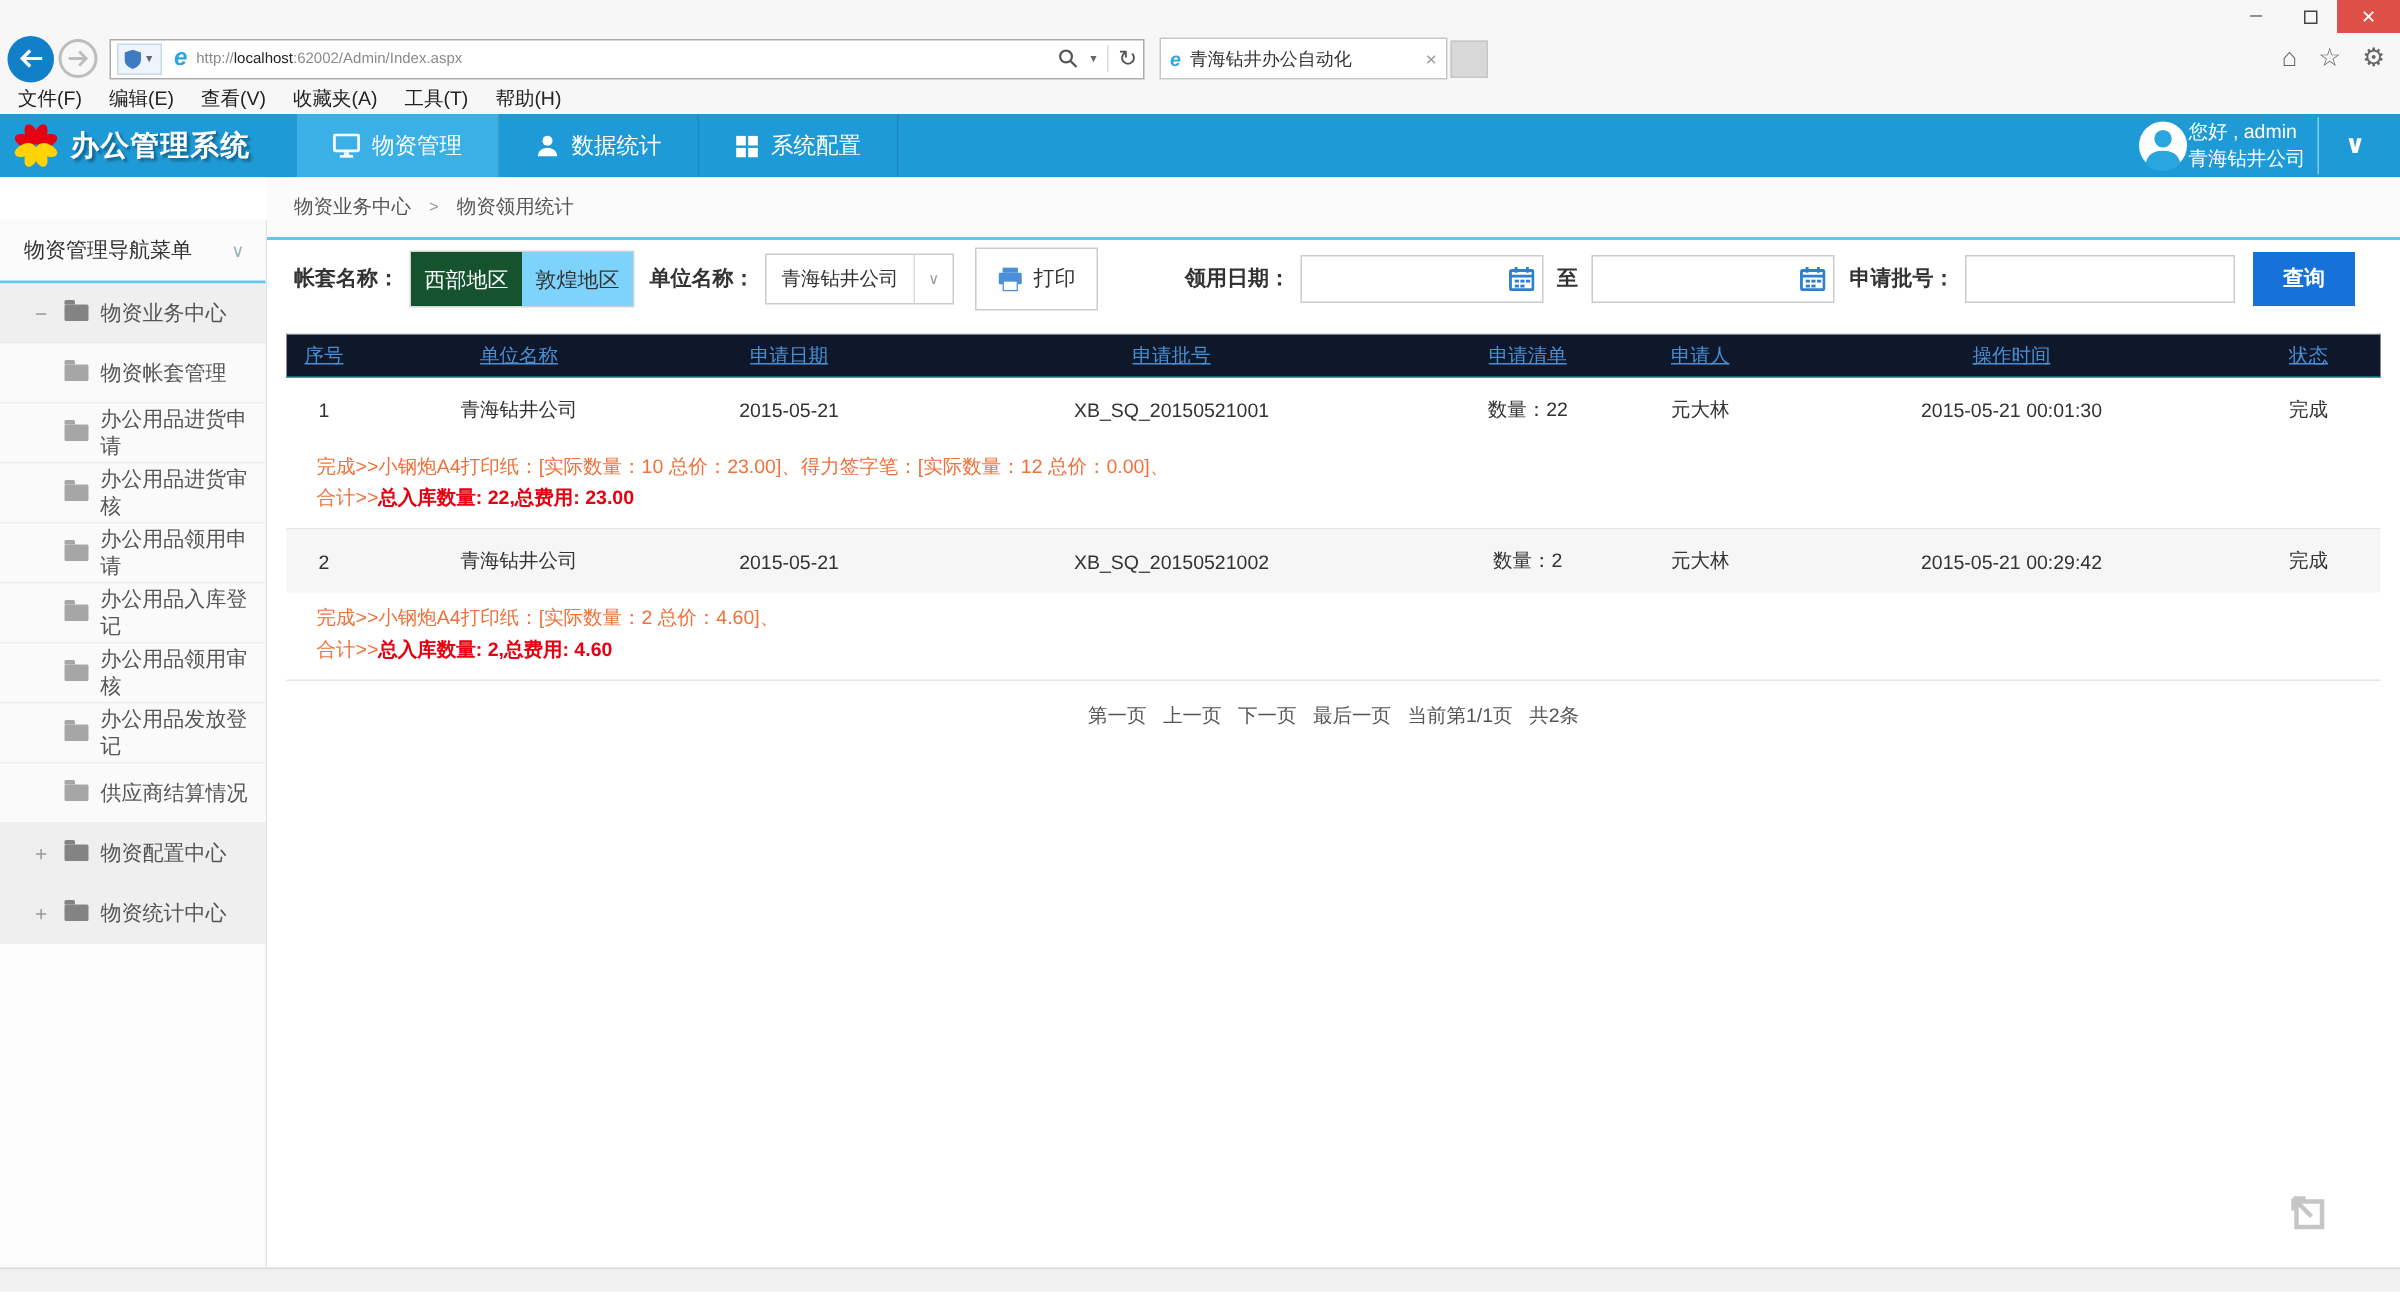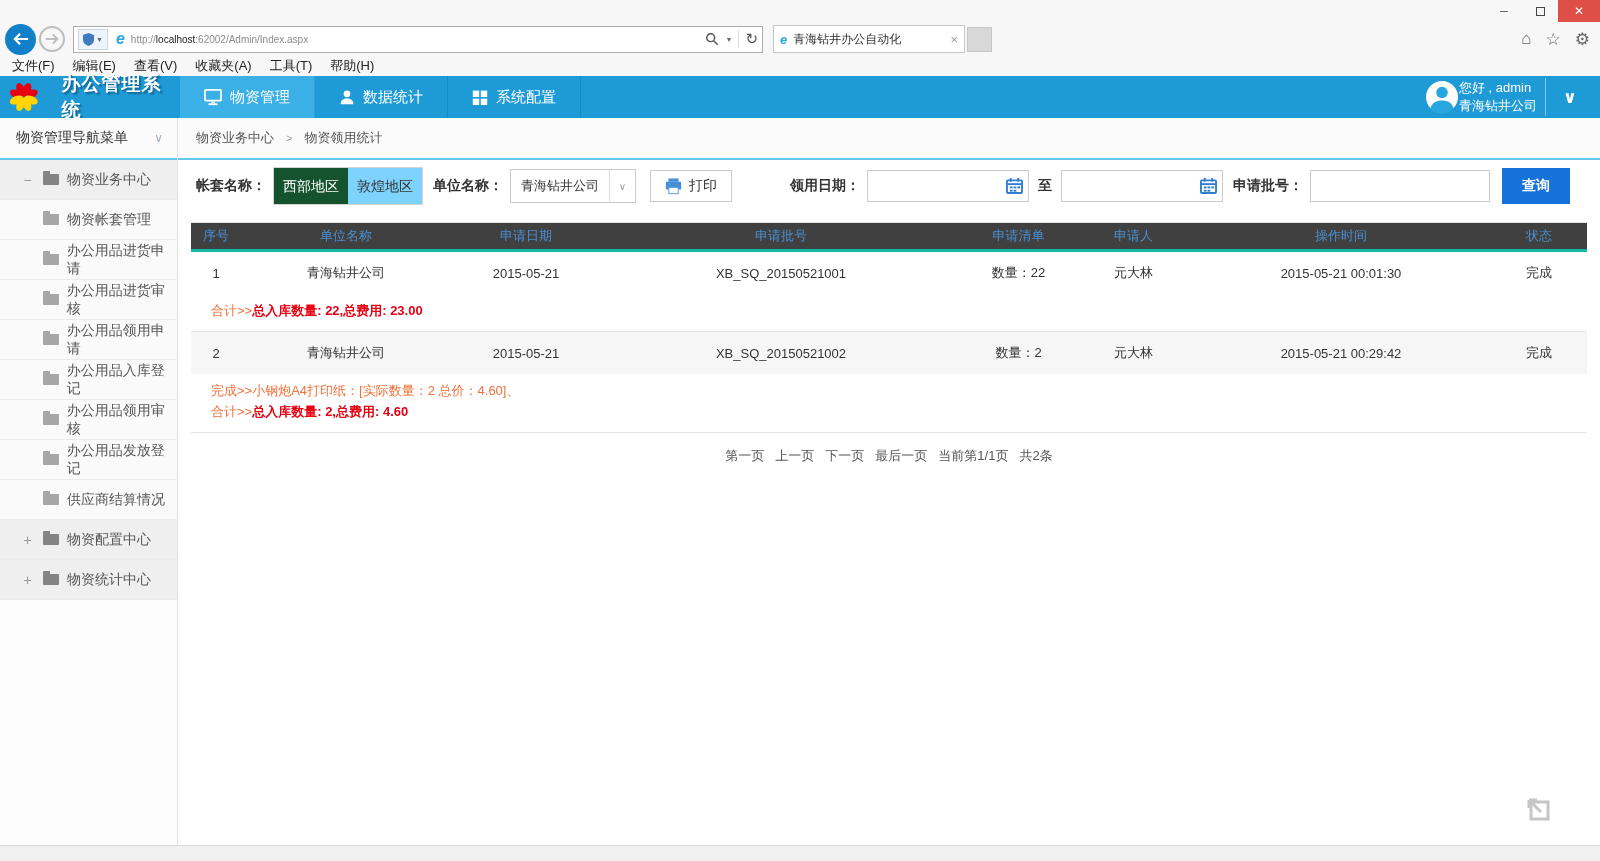--- a/index.html
+++ b/index.html
@@ -29,33 +29,33 @@
   .tab { width:192px; height:28px; margin-left:10px; background:#fff; border:1px solid #c6c6c6; display:flex; align-items:center; padding:0 6px; gap:6px; }
   .tab-title { font-size:12px; color:#333; flex:1; white-space:nowrap; overflow:hidden; }
   .tab-close { color:#999; font-size:13px; }
   .tab-stub { width:25px; height:25px; background:#d8d8d8; border:1px solid #c6c6c6; margin-left:2px; }
   .chrome-icons { margin-left:auto; margin-right:10px; display:flex; gap:14px; color:#666; font-size:17px; }
 
   .menubar { height:20px; background:#f7f7f7; display:flex; align-items:center; gap:18px; padding-left:12px; font-size:13px; color:#222; }
 
   
   .navbar { height:42px; background:#1e9bd7; display:flex; align-items:stretch; color:#fff; }
-  .logo-area { width:180px; display:flex; align-items:center; gap:22px; padding-left:8px; flex:0 0 auto; }
+  .logo-area { width:198px; display:flex; align-items:center; gap:7px; padding-left:8px; flex:0 0 auto; }
   .logo-text { font-size:19px; font-weight:bold; letter-spacing:1px; text-shadow:1px 1px 0 #0d6fa8, 2px 2px 2px rgba(0,0,0,.35); }
   .nav-item { display:flex; align-items:center; gap:8px; padding:0 24px; font-size:15px; border-right:1px solid rgba(0,0,0,.10); cursor:pointer; }
   .nav-item:first-of-type { border-left:1px solid rgba(0,0,0,.10); }
   .nav-item.active { background:#3ab0e6; }
   .user-area { margin-left:auto; display:flex; align-items:center; gap:0; padding-right:6px; }
   .user-text { font-size:13px; line-height:1.35; text-align:left; }
   .user-sep { width:1px; height:38px; background:rgba(255,255,255,.45); margin-left:8px; }
   .user-chevron { width:48px; text-align:center; font-size:17px; font-weight:bold; }
 
   
   .main { display:flex; height:727px; }
-  .sidebar { width:178px; flex:0 0 auto; background:#fcfcfc; border-right:1px solid #e3e3e3; }
+  .sidebar { width:178px; flex:0 0 auto; background:#fcfcfc; border-right:1px solid #e3e3e3;margin-top:29px; }
   .side-head { height:42px; display:flex; align-items:center; justify-content:space-between; padding:0 14px 0 16px; font-size:14px; color:#333; background:#fbfbfb; border-bottom:2px solid #66c6e9; }
   .side-chev { color:#9ab4c0; font-size:12px; }
   .side-item { height:40px; display:flex; align-items:center; padding-left:20px; gap:8px; font-size:14px; color:#555; border-bottom:1px solid #ebebeb; background:#fafafa; cursor:pointer; }
   .side-item.parent { background:#efefef; }
   .sign { width:15px; text-align:center; color:#999; font-size:14px; }
   .folder { width:16px; height:11px; background:#a6a6a6; border-radius:1px; position:relative; flex:0 0 auto; }
   .folder::before { content:""; position:absolute; top:-3px; left:0; width:7px; height:3px; background:inherit; border-radius:1px 1px 0 0; }
   .parent .folder { background:#838383; }
 
   .content { flex:1; background:#fff; }
@@ -64,33 +64,33 @@
 
   
   .filterbar { height:52px; display:flex; align-items:center; background:#fff; padding-left:8px; font-size:14px; }
   .flabel { font-weight:bold; color:#333; margin-left:10px; margin-right:7px; white-space:nowrap; }
   .tabgroup { display:flex; border:1px solid #d5d5d5; }
   .acct-tab { width:74px; height:36px; line-height:36px; text-align:center; background:#7dd3fc; color:#333; font-size:14px; cursor:pointer; }
   .acct-tab.active { background:#14532d; color:#fff; }
   .select { display:flex; border:1px solid #ccc; height:34px; align-items:center; background:#fff; }
   .select-val { padding:0 10px; min-width:92px; font-size:13px; color:#333; }
   .select-chev { width:26px; align-self:stretch; border-left:1px solid #ddd; display:flex; align-items:center; justify-content:center; color:#999; font-size:10px; }
-  .print-btn { display:flex; align-items:center; gap:7px; border:1px solid #ccc; height:32px; padding:0 14px; margin-left:14px; background:#fff; font-size:14px; color:#333; cursor:pointer; }
+  .print-btn { display:flex; align-items:center; gap:7px; border:1px solid #ccc; height:42px; padding:0 14px; margin-left:14px; background:#fff; font-size:14px; color:#333; cursor:pointer; }
   .spacer { flex:1; }
   .dateinput { width:162px; height:32px; border:1px solid #ccc; display:flex; align-items:center; background:#fff; }
   .dateinput input, .batchinput input { border:none; outline:none; flex:1; height:100%; padding:0 6px; font-size:13px; min-width:0; background:transparent; }
   .cal-icon { margin-right:5px; display:flex; }
   .to-label { margin:0 9px; font-weight:bold; color:#333; }
   .batchinput { width:180px; height:32px; border:1px solid #ccc; display:flex; background:#fff; }
   .search-btn { width:68px; height:36px; background:#1672d8; color:#fff; border:none; font-size:14px; font-weight:bold; margin-left:12px; margin-right:30px; cursor:pointer; }
 
   
   .tbl { margin:10px 13px 0 13px; font-size:13px; }
   .thead, .trow { display:grid; grid-template-columns:50px 210px 150px 360px 115px 115px 300px 1fr; align-items:center; text-align:center; }
-  .thead { height:30px; background:#404040; border-top:1px solid #e2e2e2; border-bottom:3px solid #14b8a6; color:#4a8fd3; }
+  .thead { height:30px; background:#0f172a; border-top:1px solid #e2e2e2; border-bottom:1px solid #14b8a6; color:#4a8fd3;text-decoration:underline; }
   .trow { height:42px; color:#333; }
   .trow.zebra { background:#f6f6f6; }
   .tdetail { padding:6px 0 10px 20px; border-bottom:1px solid #e5e5e5; line-height:21px; font-size:13px; }
   .d-orange { color:#f0713a; }
   .d-red { color:#e60012; font-weight:bold; }
 
   .pagination { margin-top:14px; display:flex; justify-content:center; gap:11px; font-size:13px; color:#555; }
   .pagination span { cursor:default; }
   .pg-link { cursor:pointer; }
 
@@ -370,20 +370,21 @@
         <div>1</div>
         <div>青海钻井公司</div>
         <div>2015-05-21</div>
         <div>XB_SQ_20150521001</div>
         <div>数量：22</div>
         <div>元大林</div>
         <div>2015-05-21 00:01:30</div>
         <div>完成</div>
       </div>
       <div class="tdetail">
+        <div class="d-orange">完成&gt;&gt;小钢炮A4打印纸：[实际数量：10 总价：23.00]、得力签字笔：[实际数量：12 总价：0.00]、</div>
         <div>
           <span class="d-orange">合计&gt;&gt;</span><span class="d-red">总入库数量: 22,总费用: 23.00</span>
         </div>
       </div>
 
       <div class="trow zebra">
         <div>2</div>
         <div>青海钻井公司</div>
         <div>2015-05-21</div>
         <div>XB_SQ_20150521002</div>

